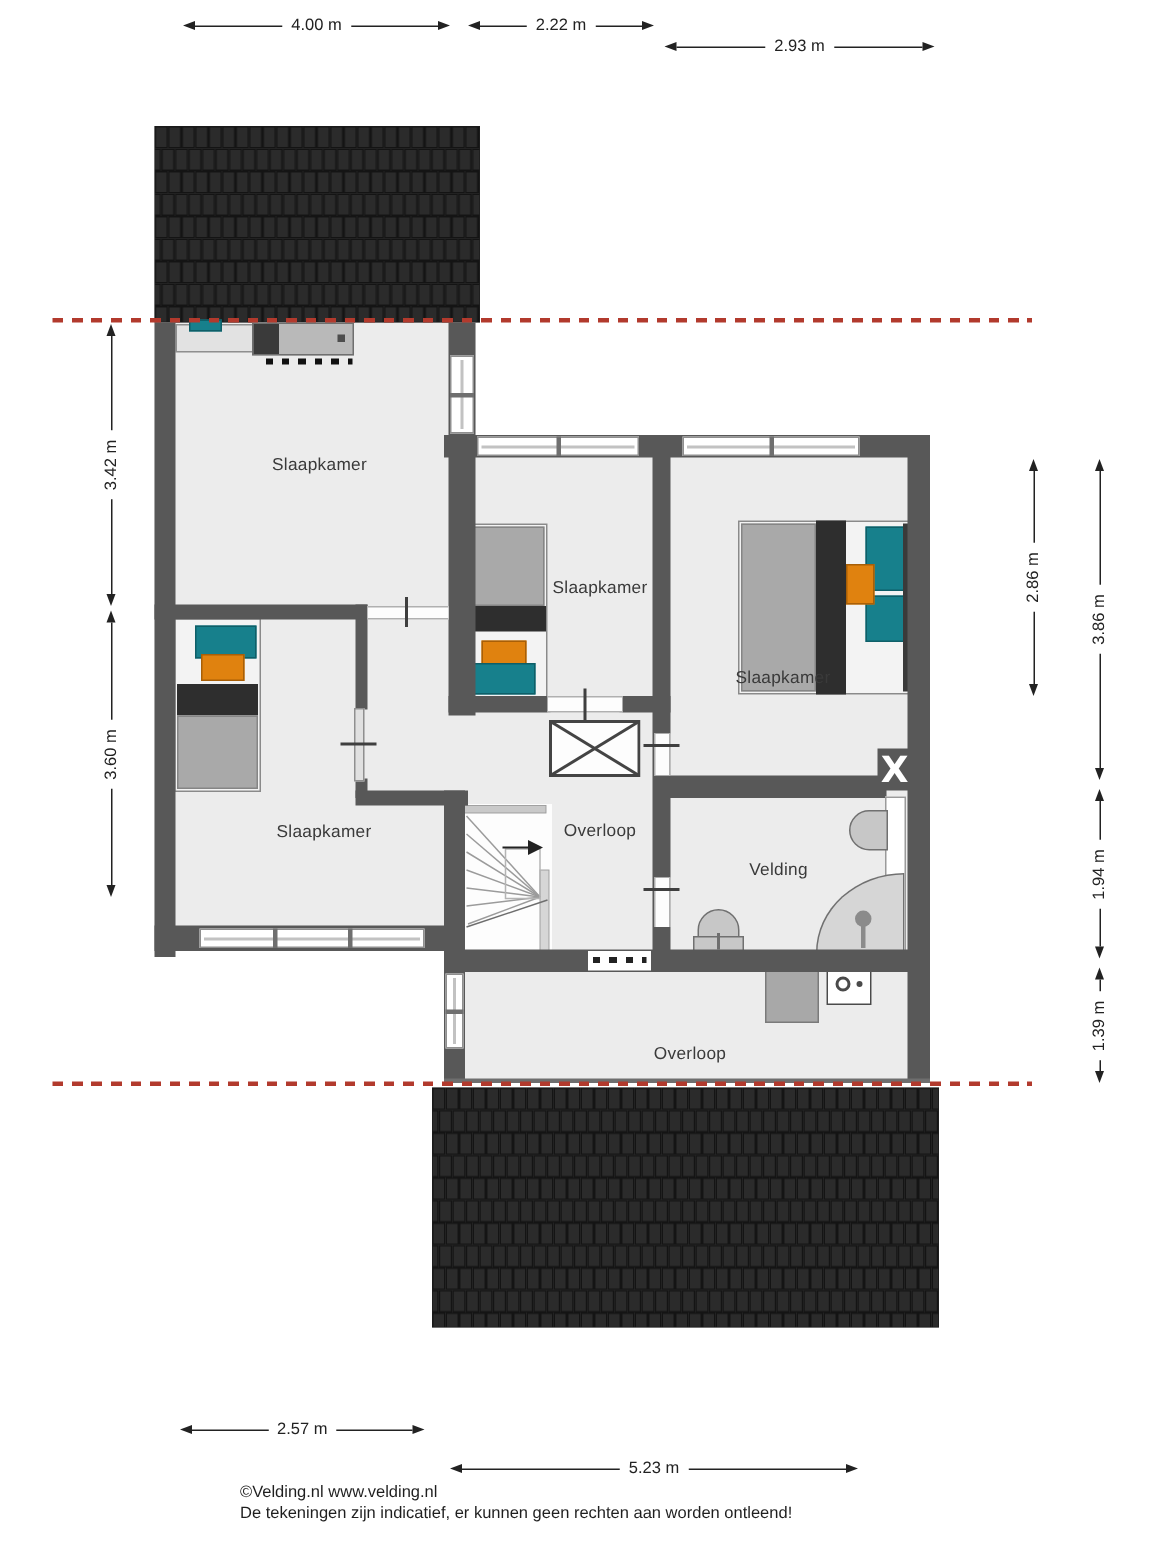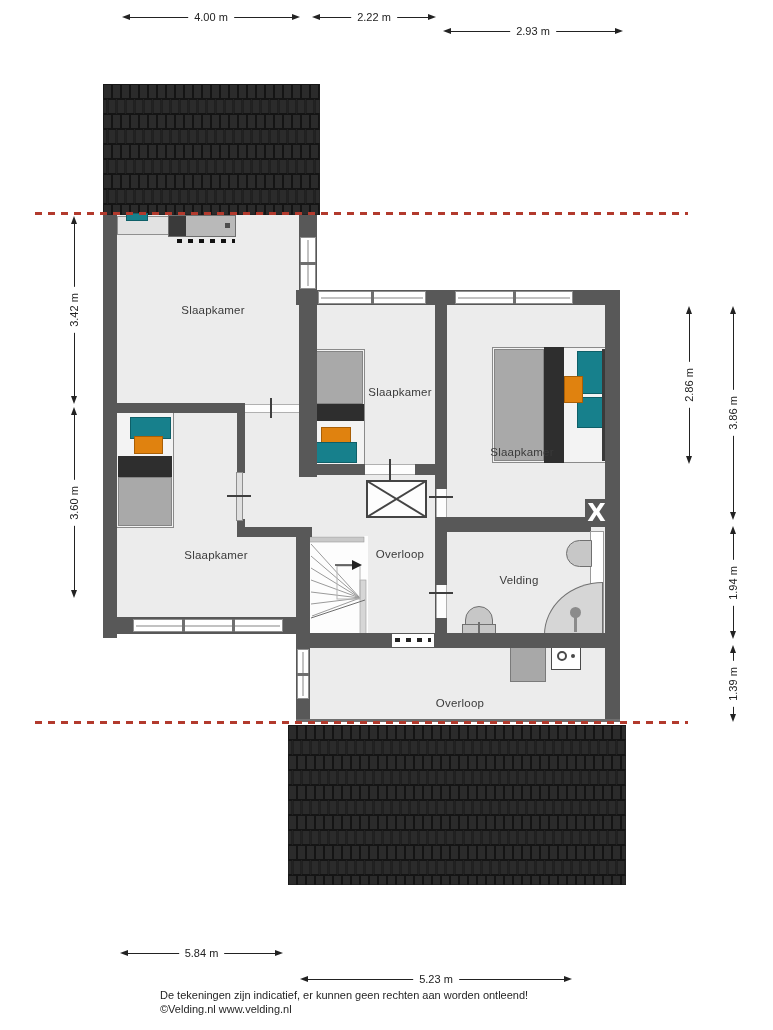--- a/index.html
+++ b/index.html
@@ -253,27 +253,27 @@
     <div class="ah-u"></div>
       <div class="bar"></div>
       <div class="ah-d"></div>
     <span class="lbl">1.39 m</span>
   </div>
 
   <div class="dim-h" style="left:120px;top:946px;width:163px;height:14px;">
     <div class="ah-l"></div>
       <div class="bar"></div>
       <div class="ah-r"></div>
-    <span class="lbl">5.84 m</span>
+    <span class="lbl">2.57 m</span>
   </div>
   <div class="dim-h" style="left:300px;top:972px;width:272px;height:14px;">
     <div class="ah-l"></div>
       <div class="bar"></div>
       <div class="ah-r"></div>
     <span class="lbl">5.23 m</span>
   </div>
 
   <div class="footer">
+    <div>©Velding.nl www.velding.nl</div>
     <div>De tekeningen zijn indicatief, er kunnen geen rechten aan worden ontleend!</div>
-    <div>©Velding.nl www.velding.nl</div>
   </div>
 
 </div>
 
 </body></html>

